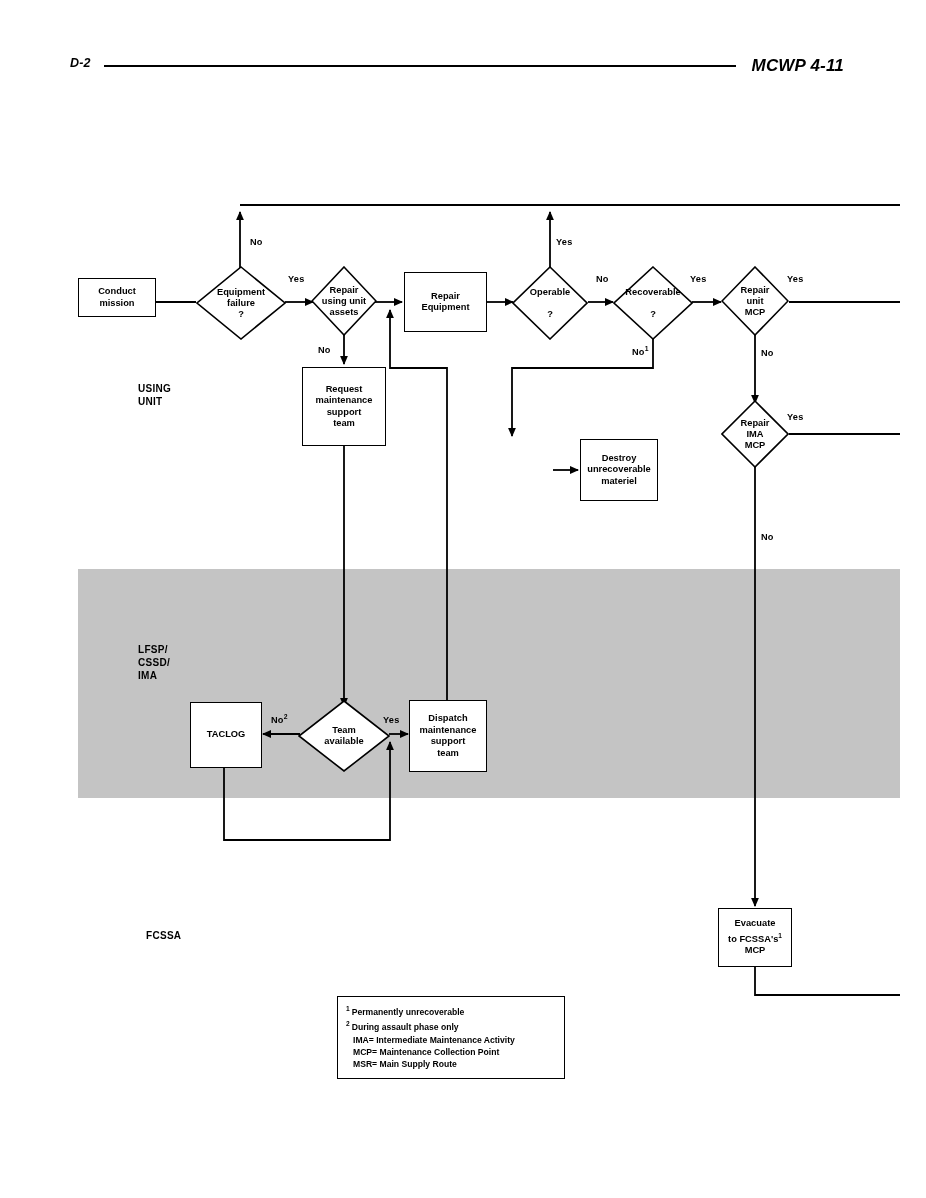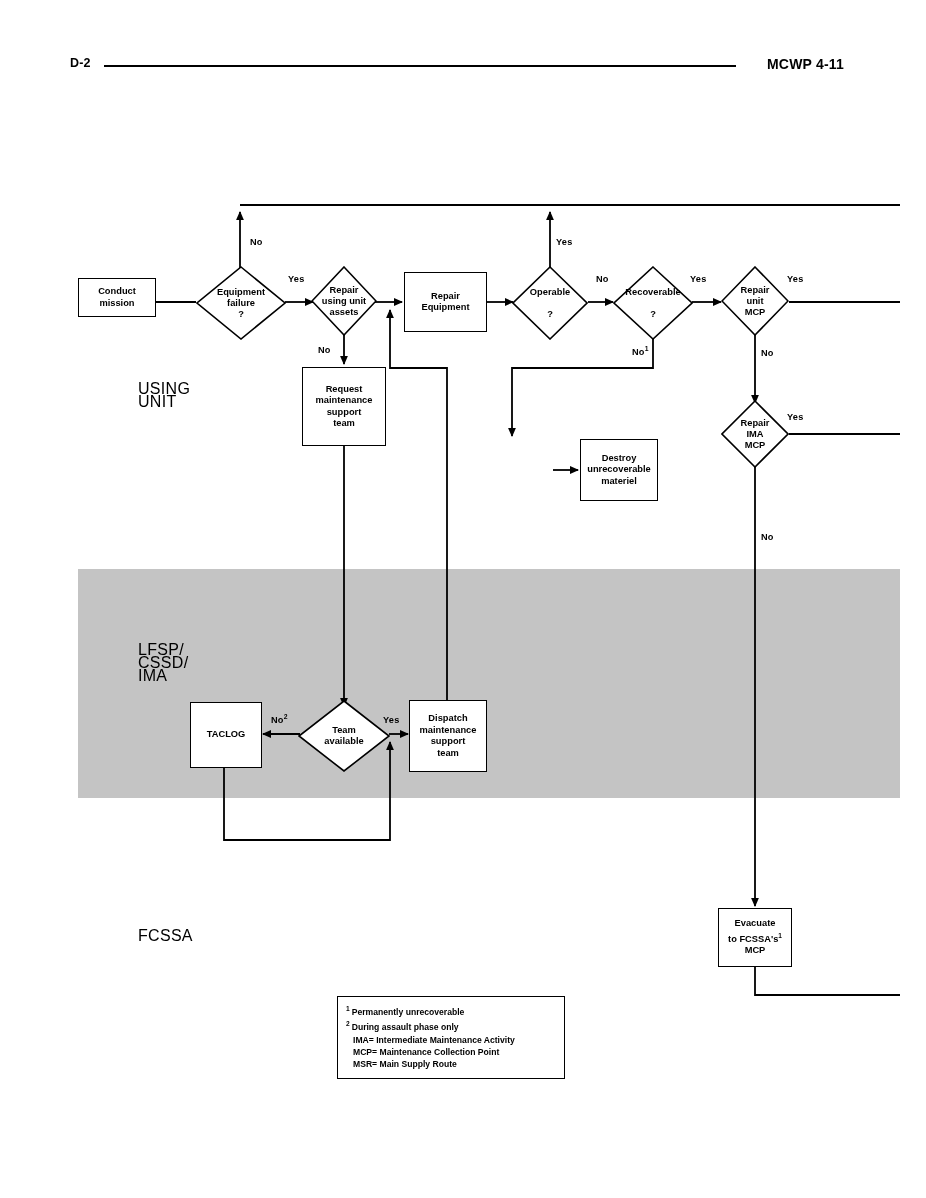--- a/index.html
+++ b/index.html
@@ -1,34 +1,34 @@
 <!DOCTYPE html>
 <html><head>
 <meta charset="utf-8">
 <style>
   html,body{margin:0;padding:0;background:#ffffff;}
   body{width:926px;height:1198px;position:relative;
        font-family:"Liberation Sans","DejaVu Sans",sans-serif;
        -webkit-font-smoothing:antialiased;}
 
   
-  #page-header{position:absolute;left:0;top:56px;width:926px;height:26px;}
+  #page-header{position:absolute;left:0;top:56px;width:926px;height:26px;font-style:italic;}
   #page-header .pg-left{position:absolute;left:70px;top:0;font-size:12.5px;font-weight:bold;color:#000;letter-spacing:.2px;}
-  #page-header .pg-right{position:absolute;right:82px;top:0;font-size:14px;font-weight:bold;color:#000;letter-spacing:.2px;}
+  #page-header .pg-right{position:absolute;right:82px;top:0;font-size:17px;font-weight:bold;color:#000;letter-spacing:.2px;}
   #page-header .pg-rule{position:absolute;left:104px;top:9px;width:632px;height:2px;background:#000;}
 
   
   #diagram{position:absolute;left:0;top:0;width:926px;height:1198px;}
   #diagram svg{position:absolute;left:0;top:0;}
 
   
   .lane-band{position:absolute;background:#c4c4c4;}
 
   
-  .lane-label{position:absolute;font-size:16px;font-weight:normal;line-height:13px;color:#000;letter-spacing:.3px;}
+  .lane-label{position:absolute;font-size:10px;font-weight:bold;line-height:13px;color:#000;letter-spacing:.3px;}
 
   
   .node-box{position:absolute;box-sizing:border-box;border:1.3px solid #000;background:#fff;
             display:flex;align-items:center;justify-content:center;text-align:center;
             font-size:9.3px;font-weight:bold;line-height:11.5px;color:#000;padding:2px;}
 
   
   .node-diamond{position:absolute;}
   .node-diamond .dm-shape{position:absolute;left:0;top:0;width:100%;height:100%;}
   .node-diamond .dm-text{position:absolute;left:0;top:0;width:100%;height:100%;
@@ -117,21 +117,21 @@
     <div>USING</div>
     <div>UNIT</div>
   </div>
 
   <div class="lane-label" style="left:138px;top:643px;">
     <div>LFSP/</div>
     <div>CSSD/</div>
     <div>IMA</div>
   </div>
 
-  <div class="lane-label" style="left:138px;top:929px;">
+  <div class="lane-label" style="left:146px;top:929px;">
     <div>FCSSA</div>
   </div>
 
   <div class="node-box" style="left:78px;top:278px;width:78px;height:39px;">
     <div>
       <div>Conduct</div>
       <div>mission</div>
     </div>
   </div>
 

